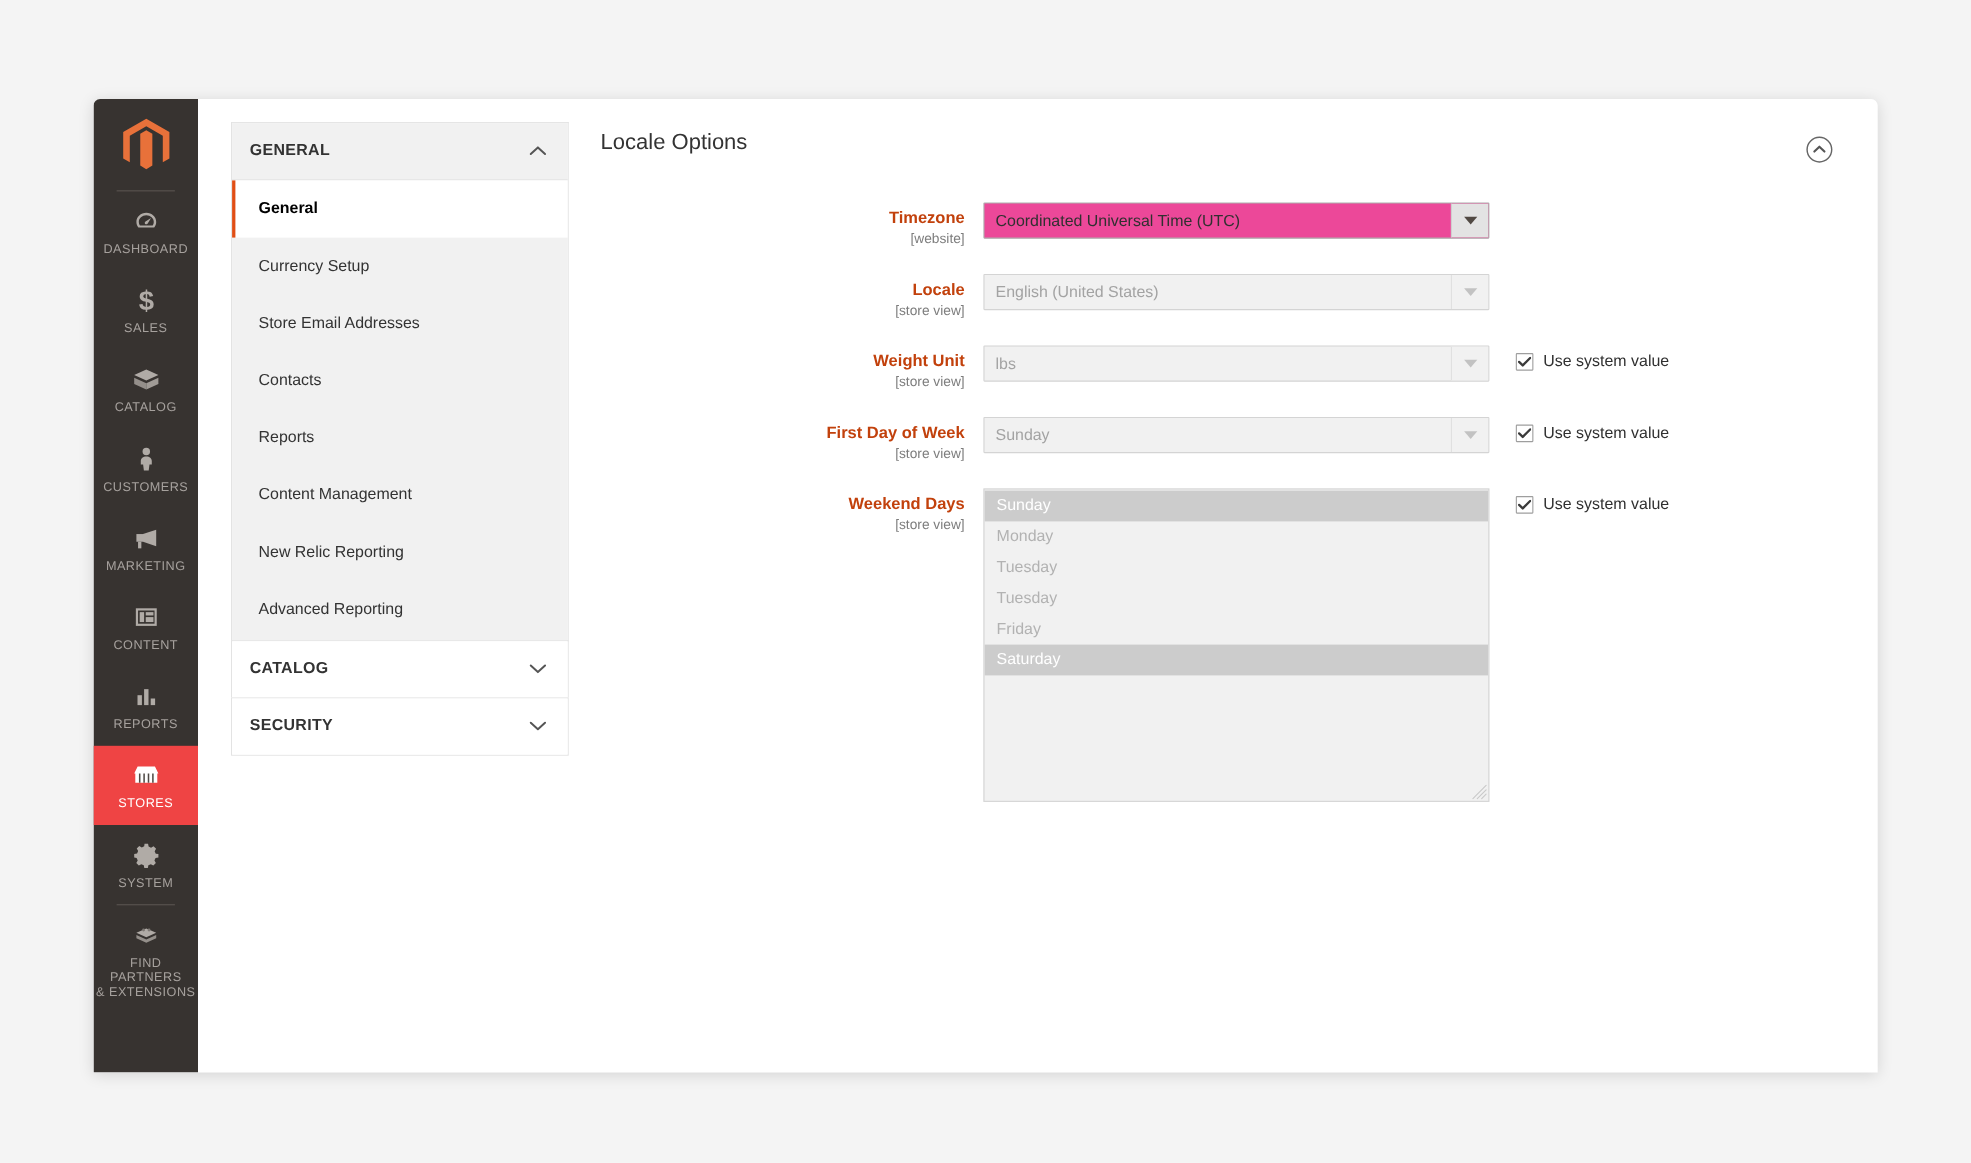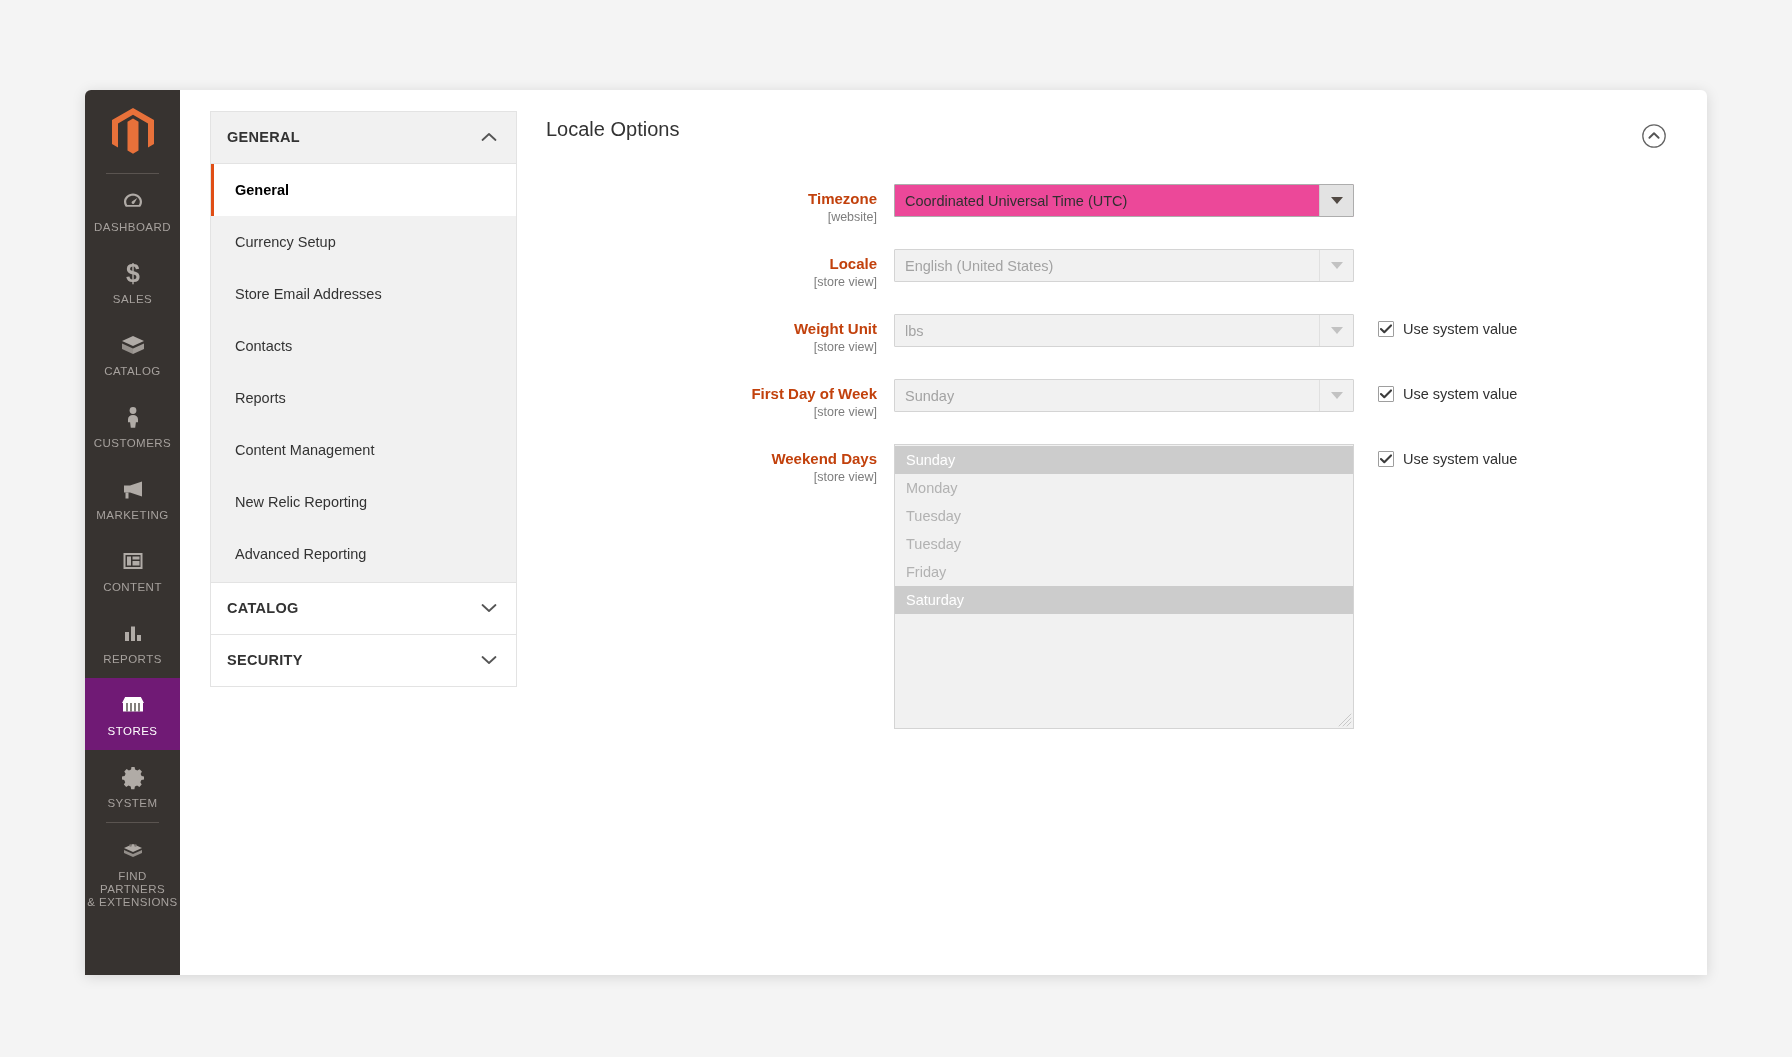--- a/index.html
+++ b/index.html
@@ -41,21 +41,21 @@
     height: 1px; background: #5a5450;
     margin: 0 21px;
   }
   .rail-item {
     padding: 13px 2px 12px 2px;
     display: flex; flex-direction: column;
     align-items: center; justify-content: center;
     gap: 6px;
     cursor: pointer;
   }
-  .rail-item.active { background: #701a75; }
+  .rail-item.active { background: #ef4444; }
   .rail-label {
     color: #a6a19d;
     font-size: 11.5px;
     letter-spacing: 0.45px;
     text-align: center;
     line-height: 13px;
     font-family: "Liberation Sans", sans-serif;
   }
   .rail-item.active .rail-label { color: #ffffff; }
   .rail-icon { width: 30px; height: 28px; display:block; }

